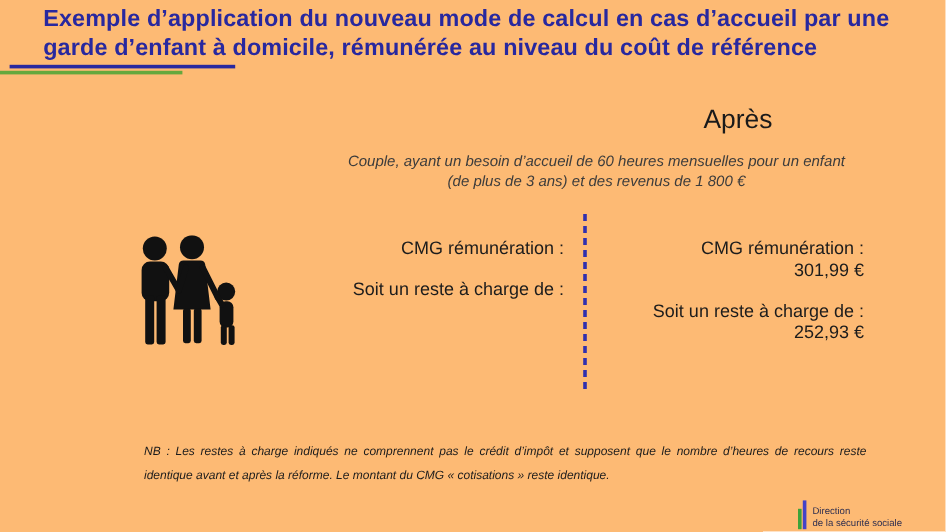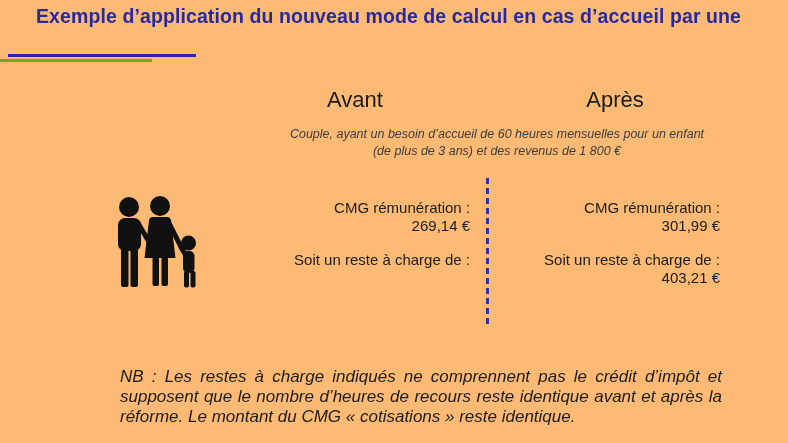--- a/index.html
+++ b/index.html
@@ -92,21 +92,21 @@
   }
 
   
   .note {
     position: absolute;
     left: 120px;
     top: 367px;
     width: 602px;
     margin: 0;
     font-style: italic;
-    font-size: 17px;
+    font-size: 10px;
     line-height: 20px;
     text-align: justify;
     color: #1c1c1c;
   }
 
   
   .logo { position: absolute; left: 664px; top: 416px; width: 124px; height: 27px; }
   .bar { position: absolute; display: block; }
   .bar-green { left: 1px; top: 8px;  width: 2.5px; height: 17px; background: #3da33a; }
   .bar-blue  { left: 5px; top: 1px;  width: 3px;   height: 24px; background: #4343c8; }
@@ -120,25 +120,25 @@
     white-space: nowrap;
   }
 </style>
 </head>
 <body>
 
 <div class="slide">
 
   <div class="title">
     <div>Exemple d’application du nouveau mode de calcul en cas d’accueil par une</div>
+    <div>garde d’enfant à domicile, rémunérée au niveau du coût de référence</div>
   </div>
   <div class="rule rule-blue"></div>
   <div class="rule rule-green"></div>
 
-  <div class="col-header avant">Avant</div>
   <div class="col-header apres">Après</div>
 
   <div class="scenario">
     <div>Couple, ayant un besoin d’accueil de 60 heures mensuelles pour un enfant</div>
     <div>(de plus de 3 ans) et des revenus de 1 800 €</div>
   </div>
 
   <svg class="family" viewBox="0 0 95 98" aria-hidden="true">
     <g fill="#111">
 
@@ -162,29 +162,36 @@
       <path d="M29 27 L40 46"></path>
       <path d="M46 27 L40 46"></path>
 
       <path d="M60 27 L72.5 52"></path>
       <path d="M76 58 L72.5 52"></path>
     </g>
   </svg>
 
   <div class="col col-before">
     <div>CMG rémunération :</div>
-    <div>269,14 €</div>
     <div class="spacer">Soit un reste à charge de :</div>
   </div>
 
   <div class="divider"></div>
 
   <div class="col col-after">
     <div>CMG rémunération :</div>
     <div>301,99 €</div>
     <div class="spacer">Soit un reste à charge de :</div>
-    <div>403,21 €</div>
+    <div>252,93 €</div>
   </div>
 
   <p class="note">NB : Les restes à charge indiqués ne comprennent pas le crédit d’impôt et supposent que le nombre d’heures de recours reste identique avant et après la réforme. Le montant du CMG « cotisations » reste identique.</p>
 
+  <div class="logo">
+    <span class="bar bar-green"></span>
+    <span class="bar bar-blue"></span>
+    <div class="logo-text">
+      <div>Direction</div>
+      <div>de la sécurité sociale</div>
+    </div>
+  </div>
 
 </div>
 
 </body></html>

